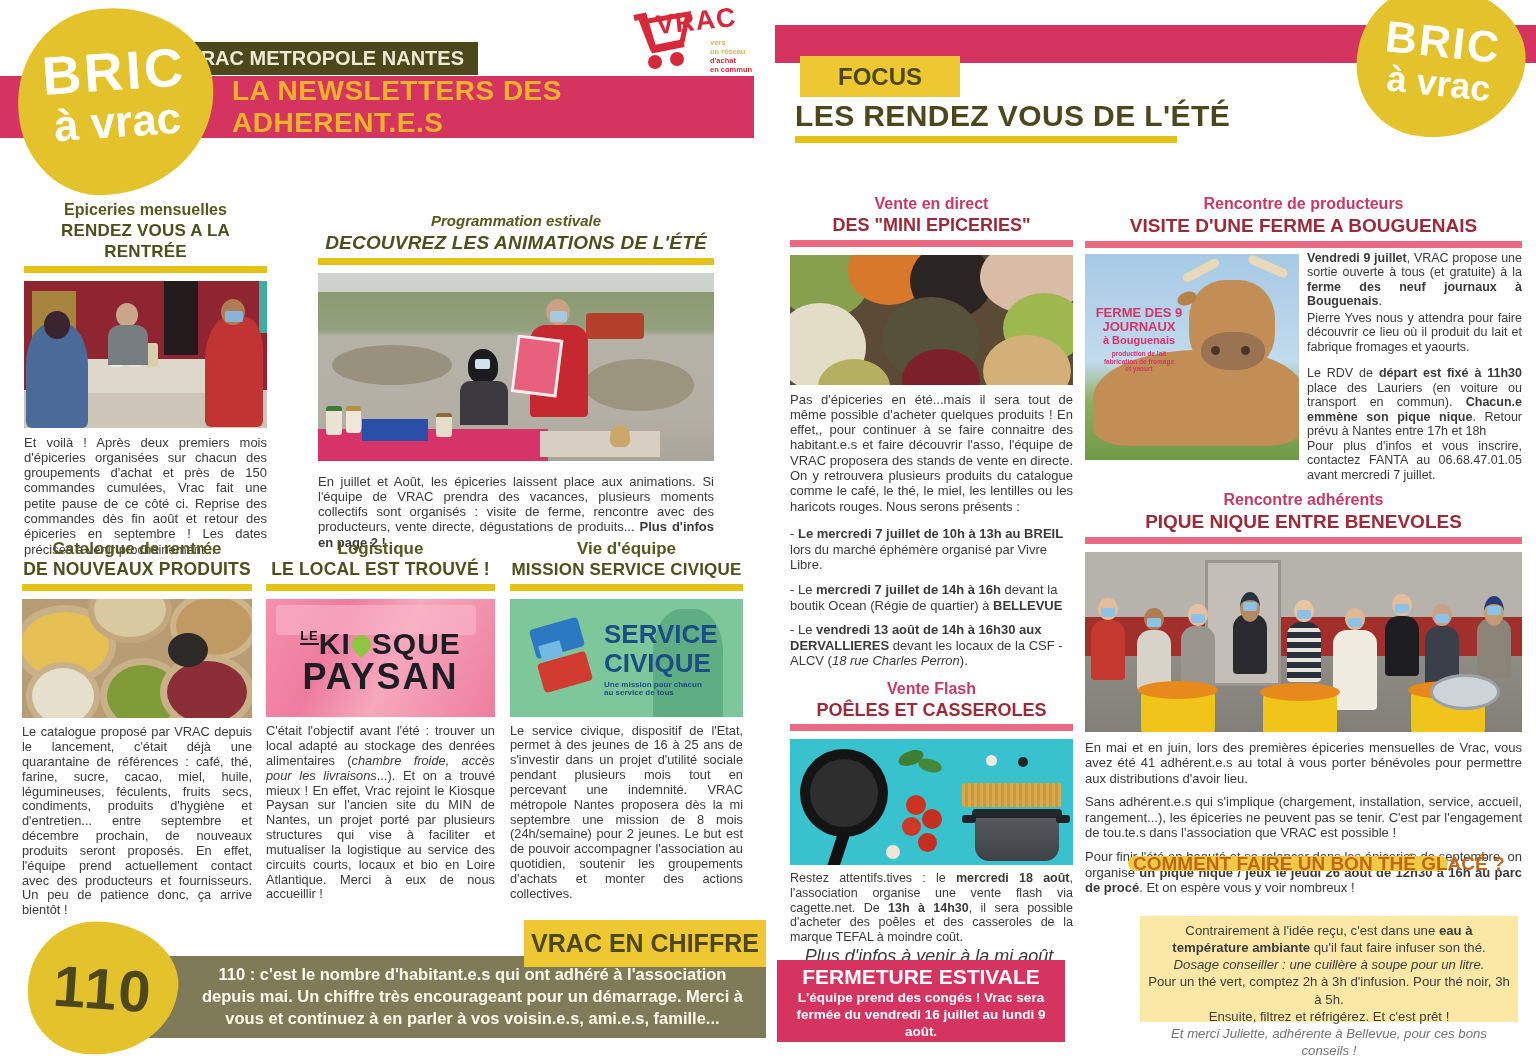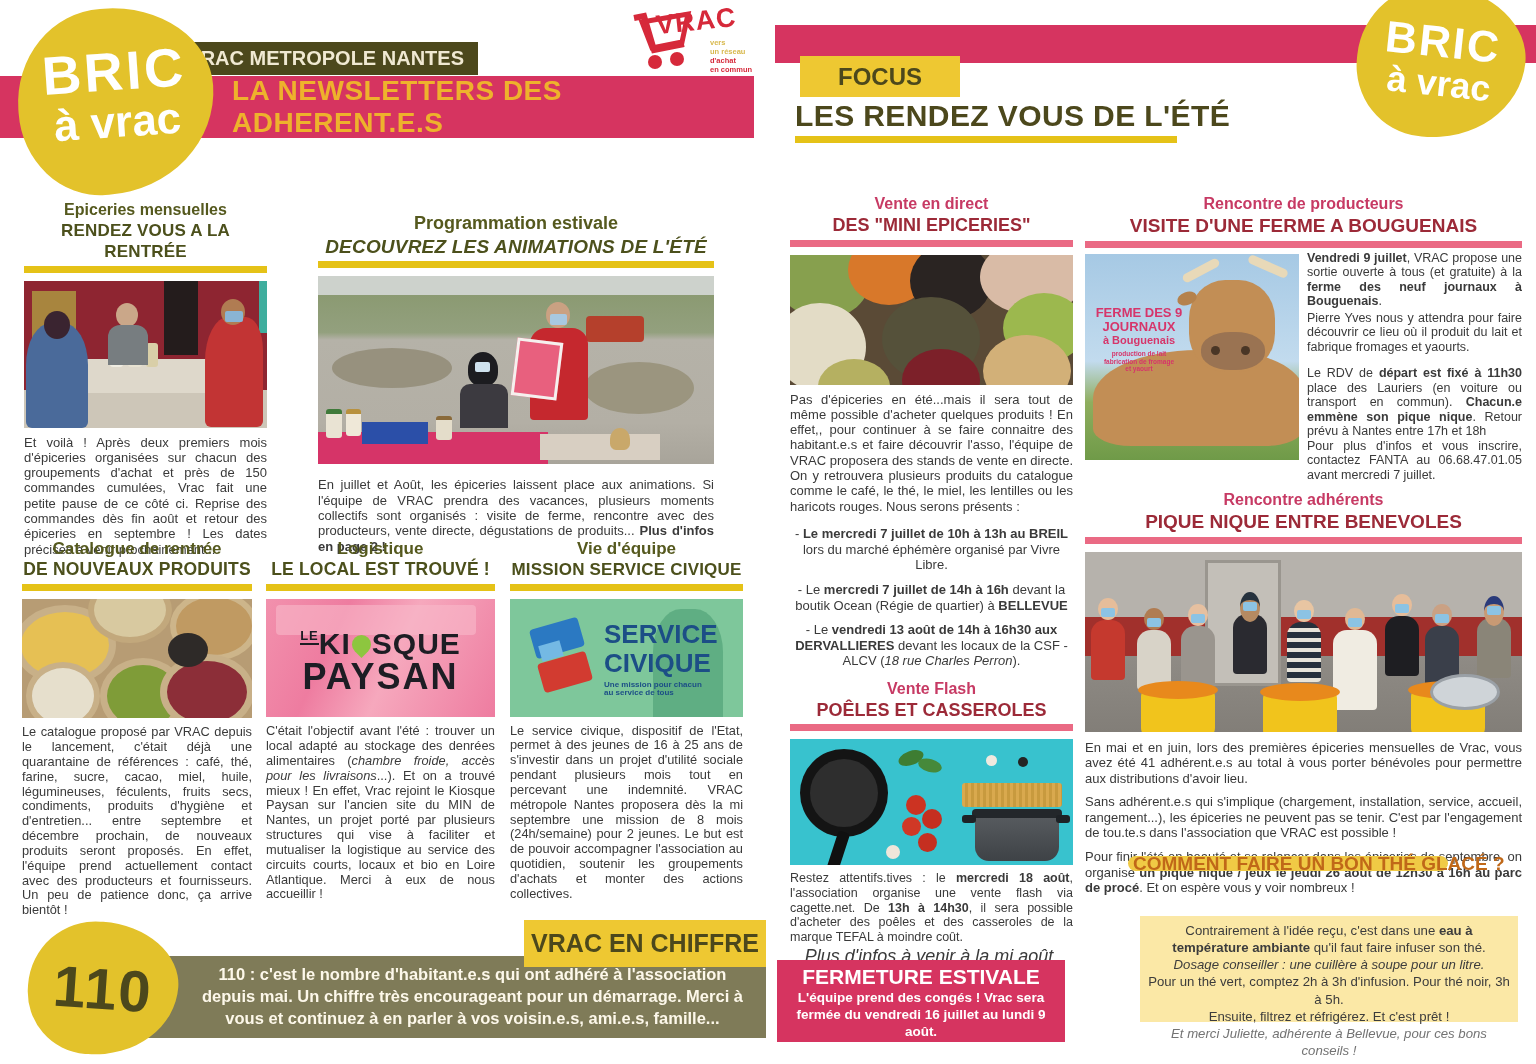--- a/index.html
+++ b/index.html
@@ -11,21 +11,21 @@
   .banner-olive{background:#4c481c;color:#f0e9d2;font-weight:bold;display:flex;align-items:center;}
   .k-olive{font-weight:bold;color:#55591e;font-size:16px;text-align:center;line-height:1.25;}
   .t-olive{font-weight:bold;color:#4c501c;font-size:17.5px;text-align:center;line-height:1.25;letter-spacing:.2px;}
   .k-pink{font-weight:bold;color:#c73a64;font-size:16px;text-align:center;line-height:1.25;}
   .t-red{font-weight:bold;color:#9c2a38;font-size:17.5px;text-align:center;line-height:1.25;}
   .bar-y{height:7px;background:#e5c217;margin-top:3px;}
   .bar-p{height:7px;background:#ea6a84;margin-top:3px;}
   .bodytx{font-size:13px;line-height:1.18;color:#3a3a3a;text-align:justify;}
   .photo{position:relative;overflow:hidden;margin-top:8px;}
   .sh{position:absolute;}
-  .bullet{font-size:13px;line-height:1.2;text-align:center;margin-bottom:9px;color:#3a3a3a;}
+  .bullet{font-size:13px;line-height:1.2;margin-bottom:9px;color:#3a3a3a;}
   .person{position:absolute;}
   .person .bd{position:absolute;left:0;top:22px;width:34px;height:60px;border-radius:14px 14px 4px 4px;}
   .person .hd{position:absolute;left:7px;top:0;width:20px;height:22px;border-radius:50%;}
   .person .mk{position:absolute;left:10px;top:10px;width:14px;height:9px;border-radius:2px;background:#8cc3e4;}
   .bucket{position:absolute;width:74px;height:48px;background:#f1c41c;border-radius:6px 6px 10px 10px;}
   .bucket .lid{position:absolute;left:-3px;top:-9px;width:80px;height:18px;border-radius:50%;background:#e8891c;}
   i.it{font-style:italic;}
 </style>
 </head>
 <body>
@@ -82,21 +82,21 @@
       <div class="sh" style="left:92px;top:22px;width:22px;height:24px;background:#caa789;border-radius:50%;"></div>
       <div class="sh" style="left:84px;top:44px;width:40px;height:40px;background:#777d80;border-radius:12px 12px 0 0;"></div>
       <div class="sh" style="right:4px;top:36px;width:58px;height:110px;background:#c23434;border-radius:40% 30% 6px 6px;"></div>
       <div class="sh" style="right:22px;top:18px;width:24px;height:26px;background:#b07c52;border-radius:50%;"></div>
       <div class="sh" style="right:24px;top:30px;width:18px;height:11px;background:#8ab4d4;border-radius:2px;"></div>
     </div>
     <div class="bodytx" style="margin-top:7px;">Et voilà ! Après deux premiers mois d'épiceries organisées sur chacun des groupements d'achat et près de 150 commandes cumulées, Vrac fait une petite pause de ce côté ci. Reprise des commandes dès fin août et retour des épiceries en septembre ! Les dates précises à venir prochainement...</div>
   </div>
 
   <div class="abs" style="left:318px;top:212px;width:396px;">
-    <div class="k-olive" style="font-size:18px;">Programmation estivale</div>
+    <div class="k-olive" style="font-size:15px;font-style:italic;">Programmation estivale</div>
     <div class="t-olive" style="font-size:19px;font-style:italic;">DECOUVREZ LES ANIMATIONS DE L'ÉTÉ</div>
     <div class="bar-y"></div>
     <div class="photo" style="height:188px;background:linear-gradient(180deg,#cdd2cc 0%,#cdd2cc 10%,#8b9a72 10%,#93a07e 30%,#b5b2a8 34%,#b3afa5 78%,#a8a49a 100%);">
       <div class="sh" style="right:70px;top:40px;width:58px;height:26px;background:#b5402c;border-radius:4px;"></div>
       <div class="sh" style="left:14px;top:72px;width:120px;height:40px;background:#97917e;border-radius:50%;"></div>
       <div class="sh" style="right:20px;top:86px;width:110px;height:52px;background:#9b957f;border-radius:50%;"></div>
       <div class="sh" style="left:150px;top:76px;width:30px;height:34px;background:#1c1c20;border-radius:50% 50% 40% 40%;"></div>
       <div class="sh" style="left:157px;top:86px;width:15px;height:10px;background:#cfe2ee;border-radius:2px;"></div>
       <div class="sh" style="left:142px;top:108px;width:48px;height:44px;background:#3c3a40;border-radius:10px 10px 0 0;"></div>
       <div class="sh" style="left:228px;top:26px;width:24px;height:26px;background:#caa182;border-radius:50%;"></div>

